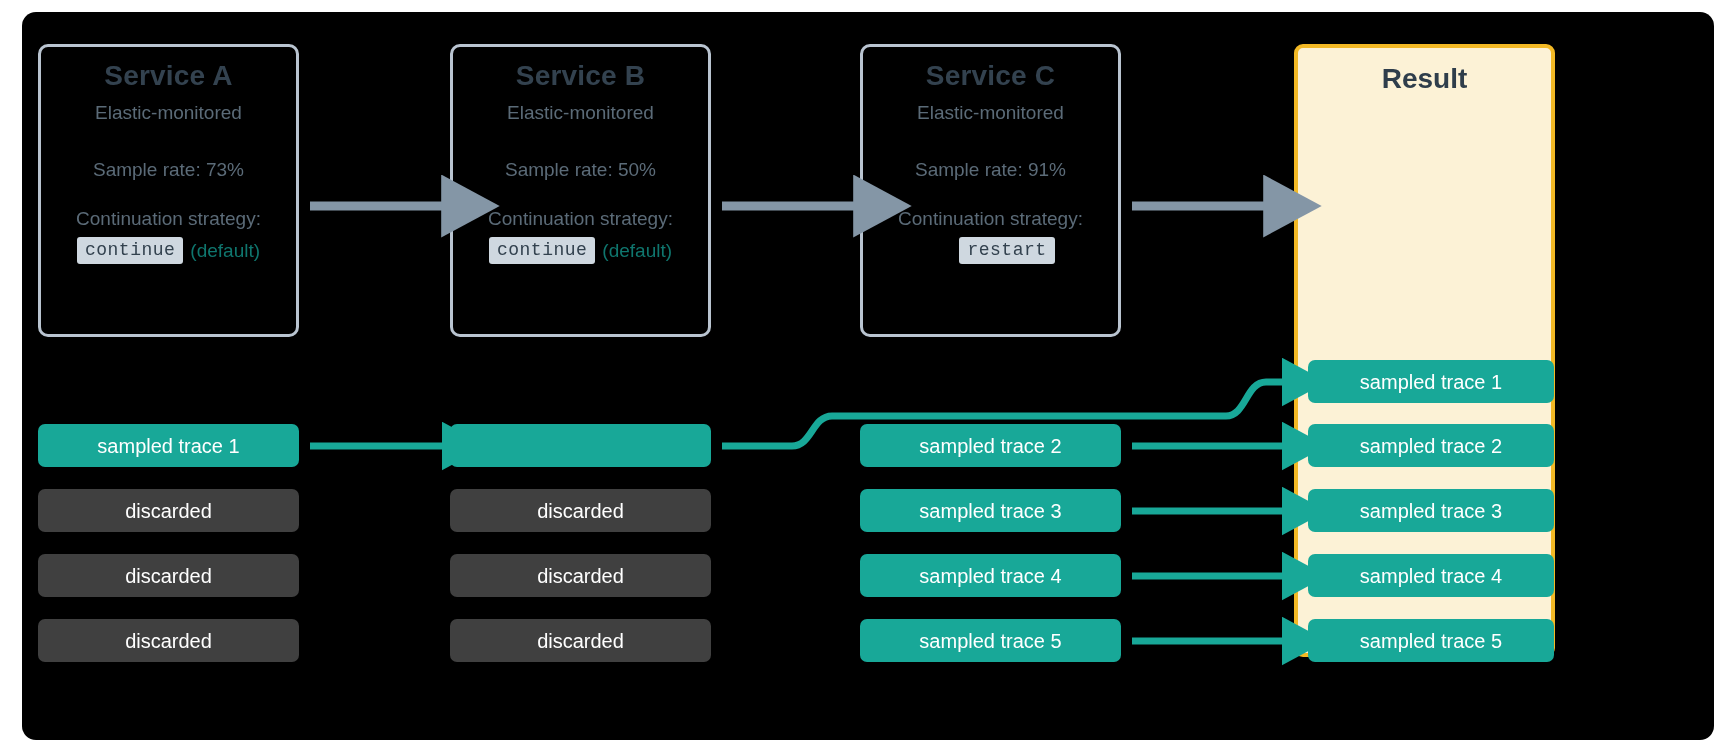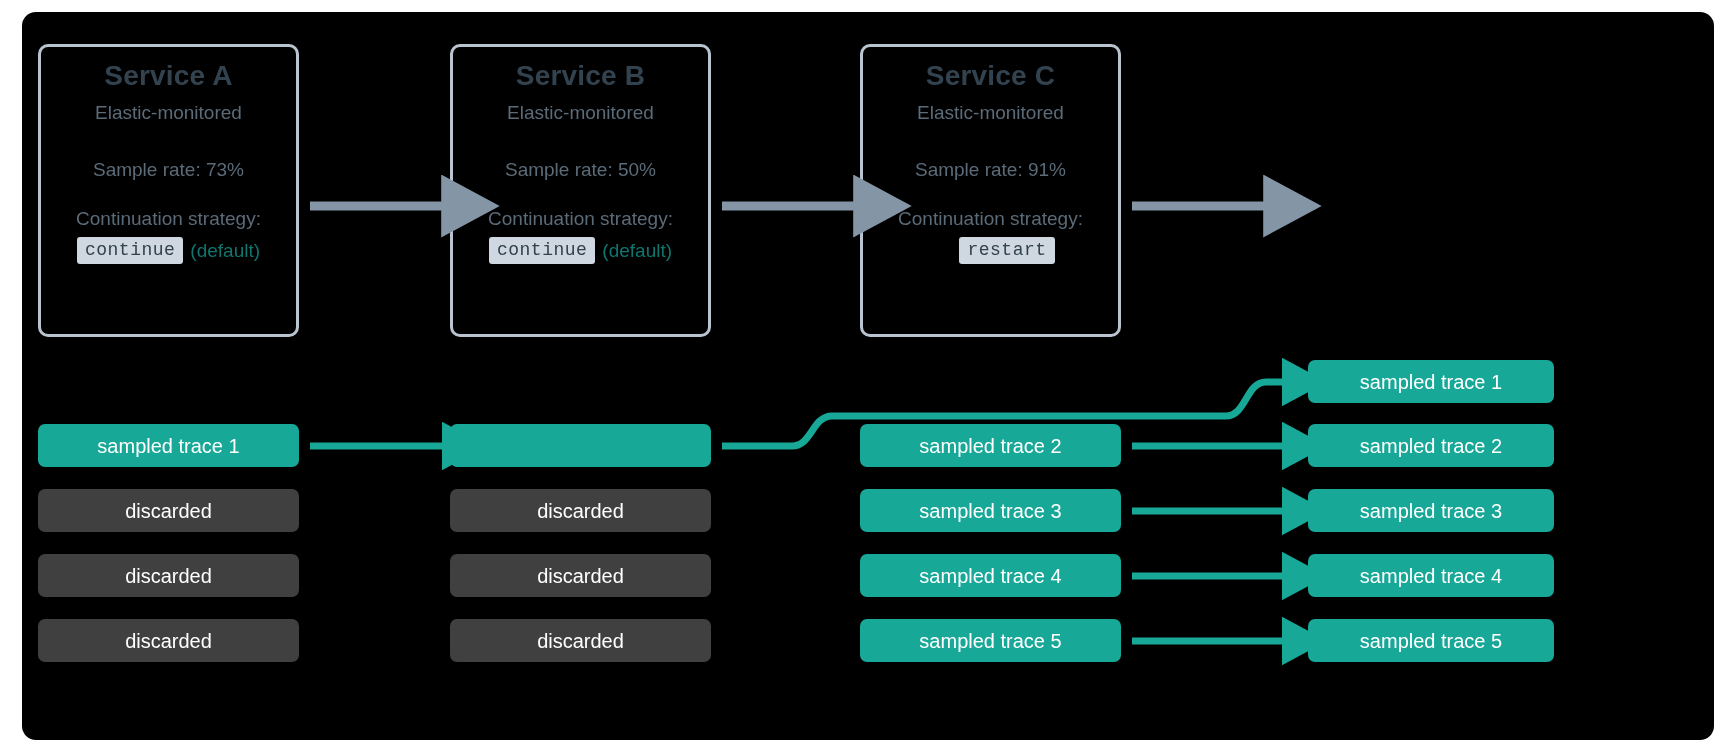--- a/index.html
+++ b/index.html
@@ -88,20 +88,23 @@
     <div class="svc" style="left:838px;width:261px;">
       <div class="svc-title">Service C</div>
       <div class="svc-sub">Elastic-monitored</div>
       <div class="svc-rate">Sample rate: 91%</div>
       <div class="svc-cont">Continuation strategy:</div>
       <div style="margin-top:3px;white-space:nowrap;margin-left:40px;">
         <span class="code">restart</span><span class="defnote"></span>
       </div>
     </div>
 
+    <div class="result-box">
+      <div class="result-title">Result</div>
+    </div>
 
     <svg class="arrows" viewBox="0 0 1736 752">
       <defs>
         <marker id="mGray" markerWidth="7" markerHeight="7" refX="1.2" refY="3.5" orient="auto" markerUnits="strokeWidth">
           <path d="M0,0 L0,7 L6.5,3.5 z" fill="#8496a6"></path>
         </marker>
         <marker id="mTeal" markerWidth="7" markerHeight="7" refX="1.2" refY="3.5" orient="auto" markerUnits="strokeWidth">
           <path d="M0,0 L0,7 L6.5,3.5 z" fill="#18a898"></path>
         </marker>
       </defs>

